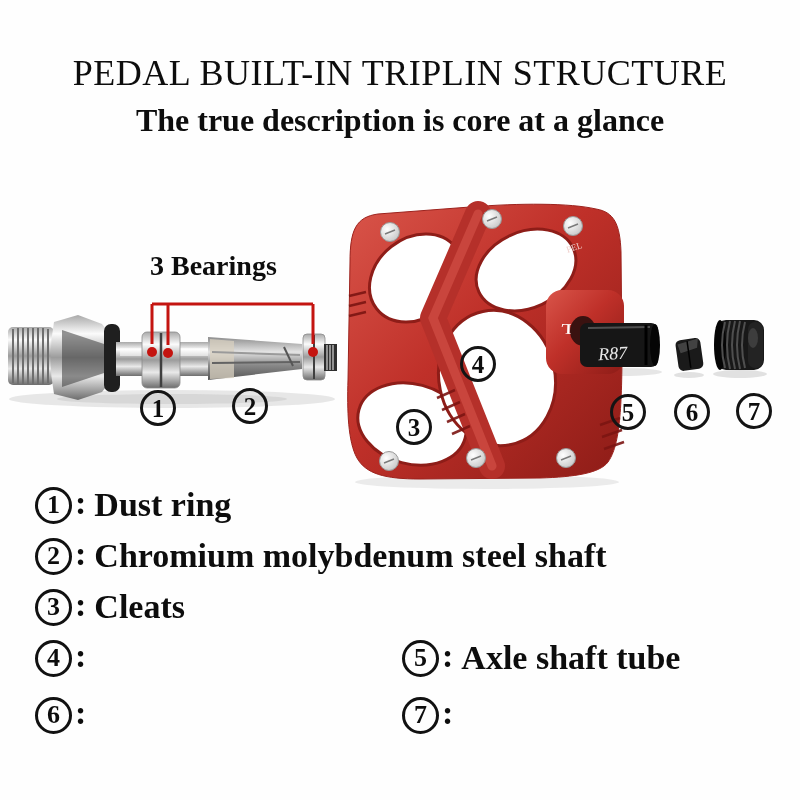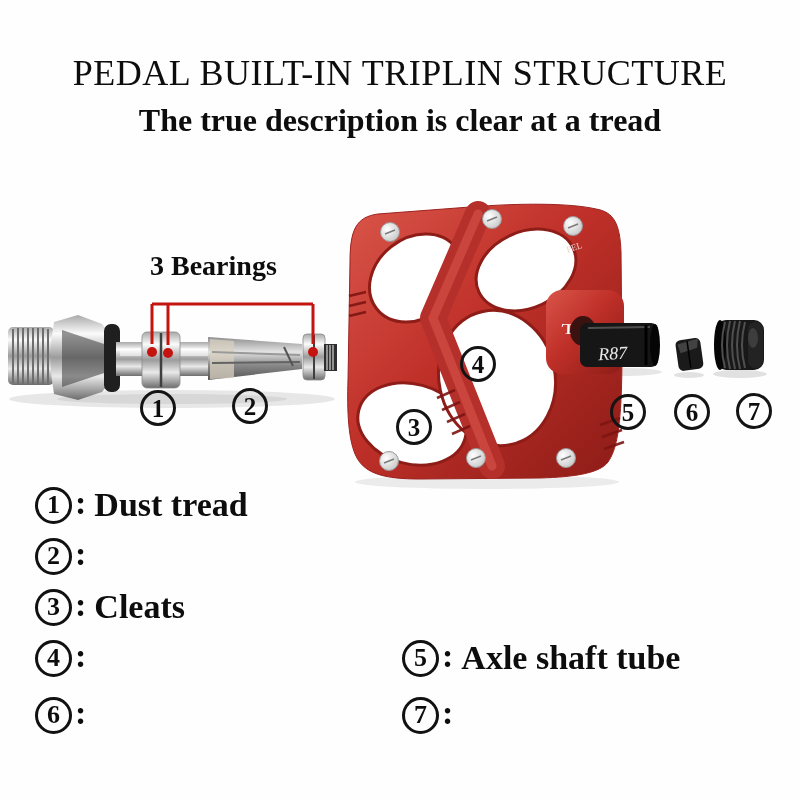--- a/index.html
+++ b/index.html
@@ -31,21 +31,21 @@
   .col2{position:absolute;left:367px;}
 
   svg{position:absolute;left:0;top:190px;width:800px;height:300px;}
 </style>
 </head>
 <body>
 
 <div id="page">
 
   <div class="title">PEDAL BUILT-IN TRIPLIN STRUCTURE</div>
-  <div class="subtitle">The true description is clear at a tread</div>
+  <div class="subtitle">The true description is core at a glance</div>
 
   <svg viewBox="0 190 800 300" aria-hidden="true">
     <defs>
       <linearGradient id="chrome" x1="0" y1="0" x2="0" y2="1">
         <stop offset="0" stop-color="#a9a9a9"></stop>
           <stop offset="0.22" stop-color="#fbfbfb"></stop>
         <stop offset="0.5" stop-color="#9c9c9c"></stop>
           <stop offset="0.72" stop-color="#e9e9e9"></stop>
         <stop offset="1" stop-color="#6d6d6d"></stop>
       </linearGradient>
@@ -220,28 +220,29 @@
   <div class="circ-num" style="left:610px;top:394px;">5</div>
   <div class="circ-num" style="left:674px;top:394px;">6</div>
   <div class="circ-num" style="left:736px;top:393px;">7</div>
 
   <div class="legend">
 
     <div class="legend-row" style="top:3px;">
       <div class="legend-item">
         <span class="legend-circ">1</span>
         <span class="legend-colon">:</span>
-        <span class="legend-label">Dust tread</span>
+        <span class="legend-label">Dust ring</span>
       </div>
     </div>
 
     <div class="legend-row" style="top:54px;">
       <div class="legend-item">
         <span class="legend-circ">2</span>
         <span class="legend-colon">:</span>
+        <span class="legend-label">Chromium molybdenum steel shaft</span>
       </div>
     </div>
 
     <div class="legend-row" style="top:105px;">
       <div class="legend-item">
         <span class="legend-circ">3</span>
         <span class="legend-colon">:</span>
         <span class="legend-label">Cleats</span>
       </div>
     </div>

